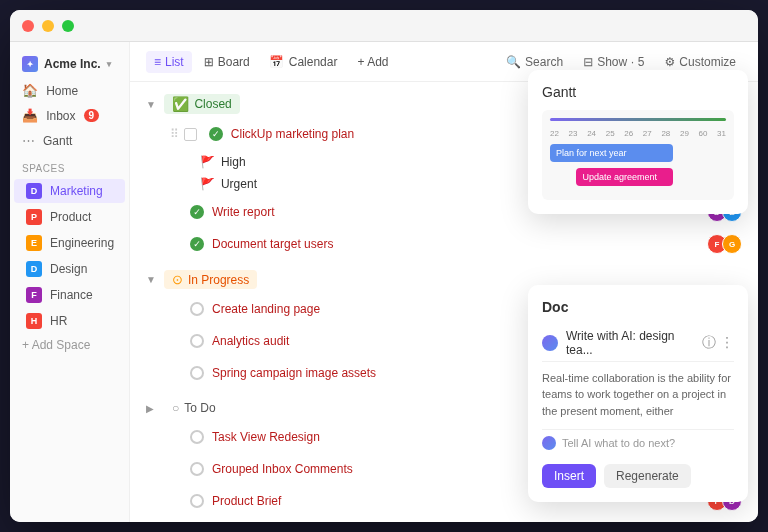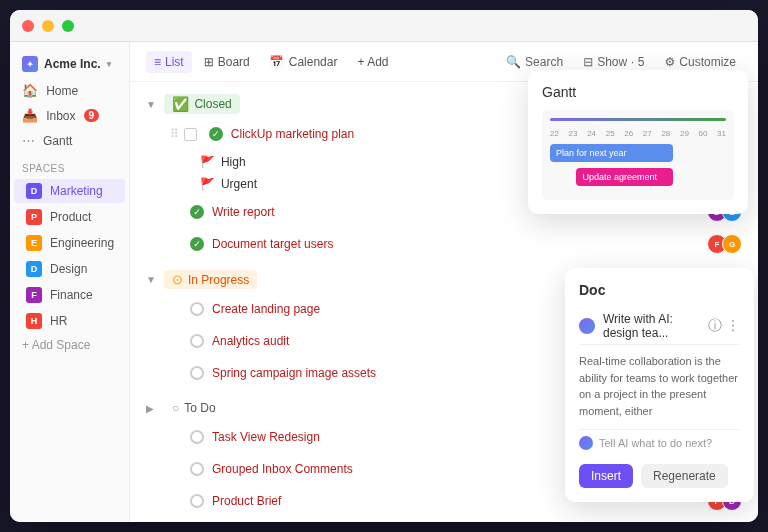--- a/index.html
+++ b/index.html
@@ -306,23 +306,23 @@
       font-weight: 500;
       white-space: nowrap;
       overflow: hidden;
     }
     .gantt-bar.blue { background: #5b8dee; margin-left: 0%; width: 70%; }
     .gantt-bar.pink { background: #e91e8c; margin-left: 15%; width: 55%; }
     .gantt-bar.purple { background: #9c27b0; margin-left: 30%; width: 60%; }
     
     .doc-popup {
       position: absolute;
-      right: 4px;
+      right: 10px;
       bottom: 20px;
-      width: 189px;
+      width: 220px;
       background: white;
       border-radius: 10px;
       box-shadow: 0 8px 30px rgba(0,0,0,0.15);
       padding: 14px;
       z-index: 10;
     }
     .doc-title {
       font-size: 14px;
       font-weight: 600;
       color: #333;

